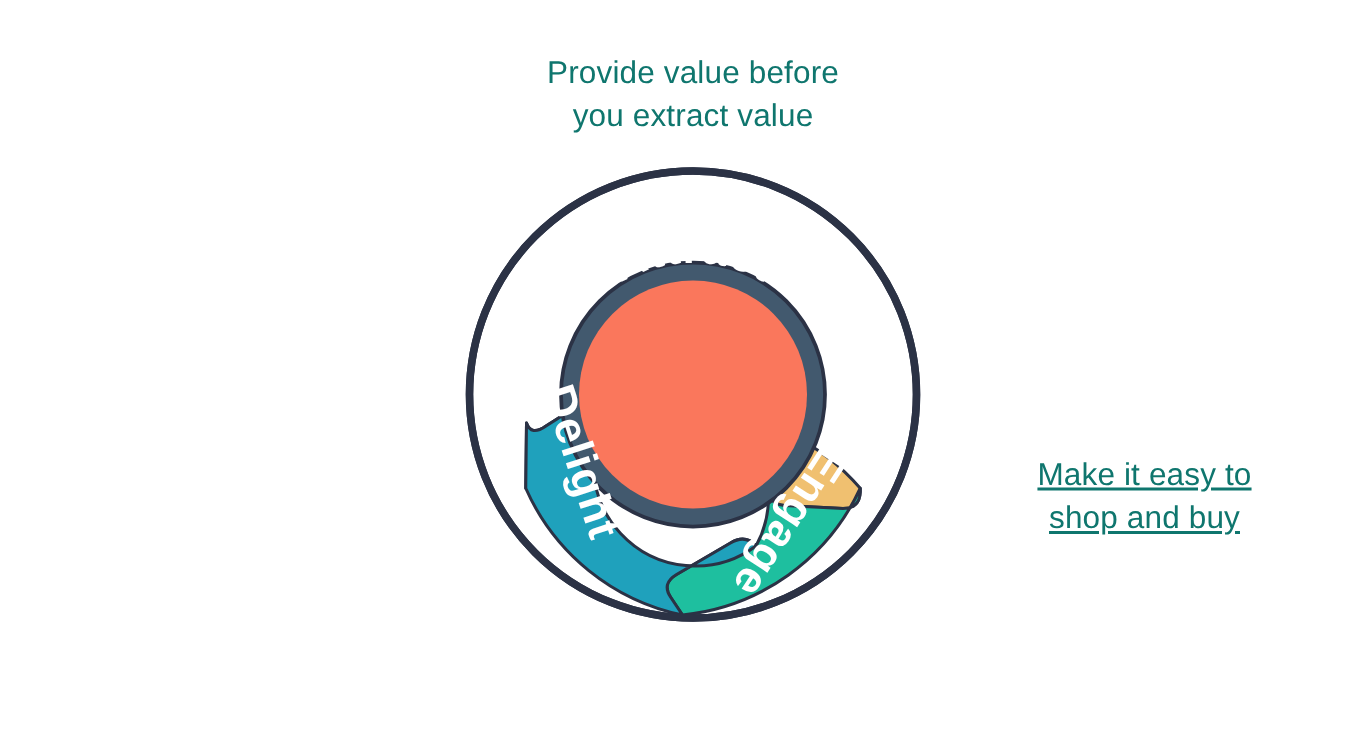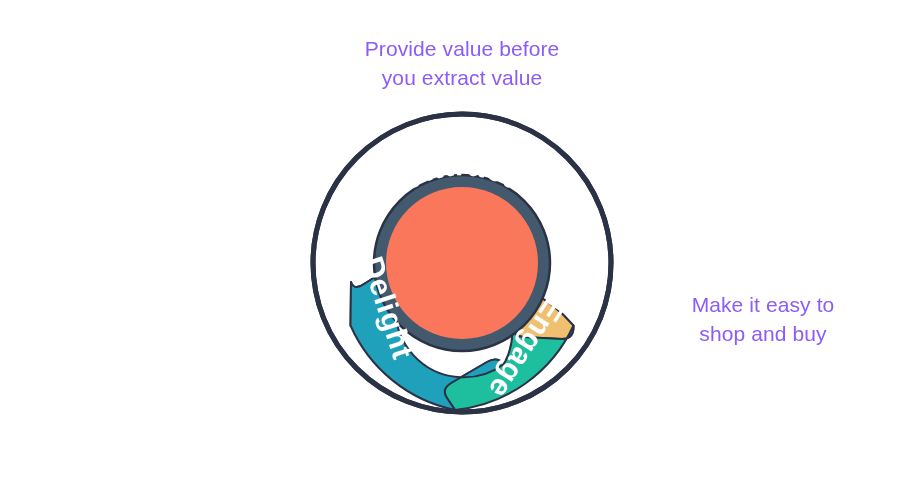--- a/index.html
+++ b/index.html
@@ -18,21 +18,21 @@
   #stage {
     position: relative;
     width: 906px;
     height: 491px;
     background: #ffffff;
   }
 
   
   .caption {
     position: absolute;
-    color: #8b5cf6;
+    color: #0f766e;
     font-family: "Liberation Sans", sans-serif;
     font-size: 21px;
     line-height: 29px;
     text-align: center;
     letter-spacing: 0.1px;
     white-space: pre-line;
   }
 
   #caption-top {
     left: 316px;
@@ -41,22 +41,23 @@
   }
 
   #caption-left {
     left: 24px;
     top: 306px;
     width: 262px;
   }
 
   #caption-right {
     left: 638px;
-    top: 290px;
+    top: 302px;
     width: 250px;
+    text-decoration: underline;
   }
 
   
   #wheel-wrap {
     position: absolute;
     left: 305px;
     top: 106px;
     width: 314px;
     height: 314px;
   }

